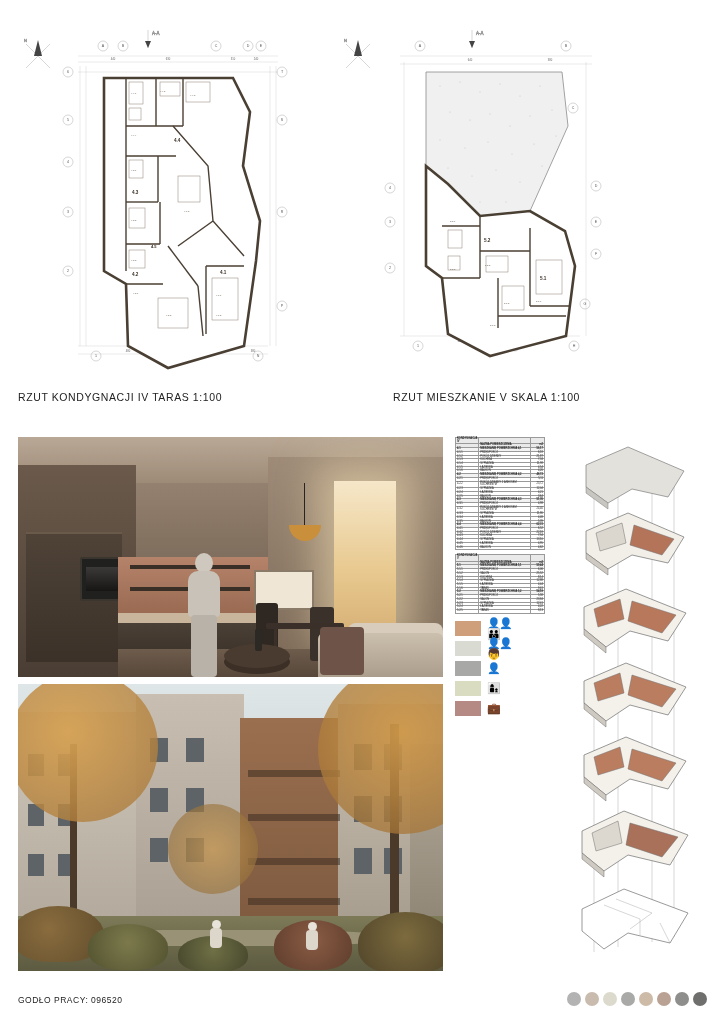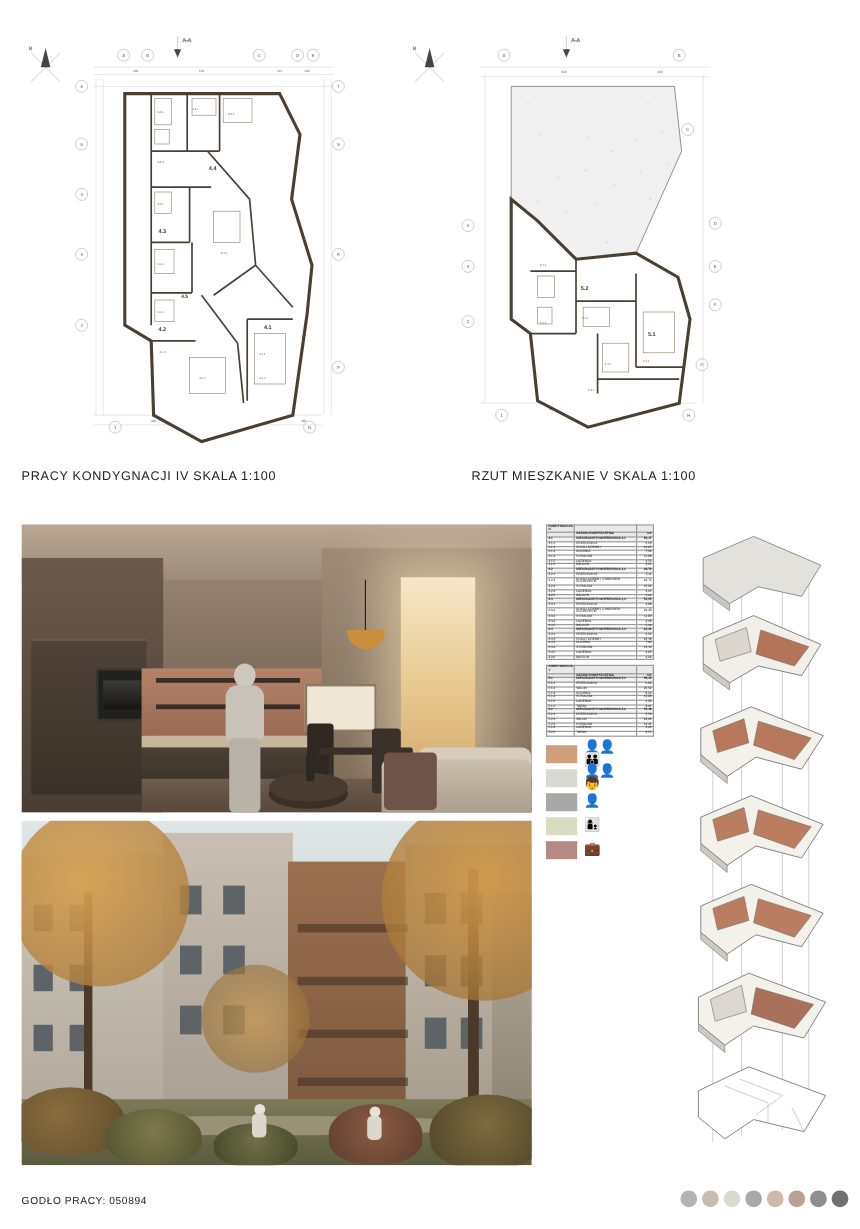--- a/index.html
+++ b/index.html
@@ -356,21 +356,21 @@
         <text x="120" y="206">5.2.1</text>
           <text x="155" y="250">5.2.2</text>
           <text x="120" y="254">5.2.3</text>
         <text x="206" y="286">5.1.1</text>
           <text x="174" y="288">5.1.2</text>
           <text x="160" y="310">5.1.3</text>
       </g>
     </svg>
   </div>
 
-  <div class="caption cap1">PRACY KONDYGNACJI IV SKALA 1:100</div>
+  <div class="caption cap1">RZUT KONDYGNACJI IV TARAS 1:100</div>
   <div class="caption cap2">RZUT MIESZKANIE V SKALA 1:100</div>
 
   <div class="render render-interior">
     <div class="int-bg"></div>
     <div class="int-ceiling"></div>
     <div class="int-wallright"></div>
     <div class="int-window"></div>
     <div class="int-leftwall"></div>
     <div class="int-cab"></div>
     <div class="int-oven"></div>
@@ -774,14 +774,14 @@
     <div class="dot" style="background:#b3b3b3"></div>
     <div class="dot" style="background:#c9bcae"></div>
     <div class="dot" style="background:#dcd9cd"></div>
     <div class="dot" style="background:#a9a9a7"></div>
     <div class="dot" style="background:#cdbba8"></div>
     <div class="dot" style="background:#b9a193"></div>
     <div class="dot" style="background:#8e8e8c"></div>
     <div class="dot" style="background:#6f6f6d"></div>
   </div>
 
-  <div class="footer-code">GODŁO PRACY: 050894</div>
+  <div class="footer-code">GODŁO PRACY: 096520</div>
 </div>
 
 </body></html>

